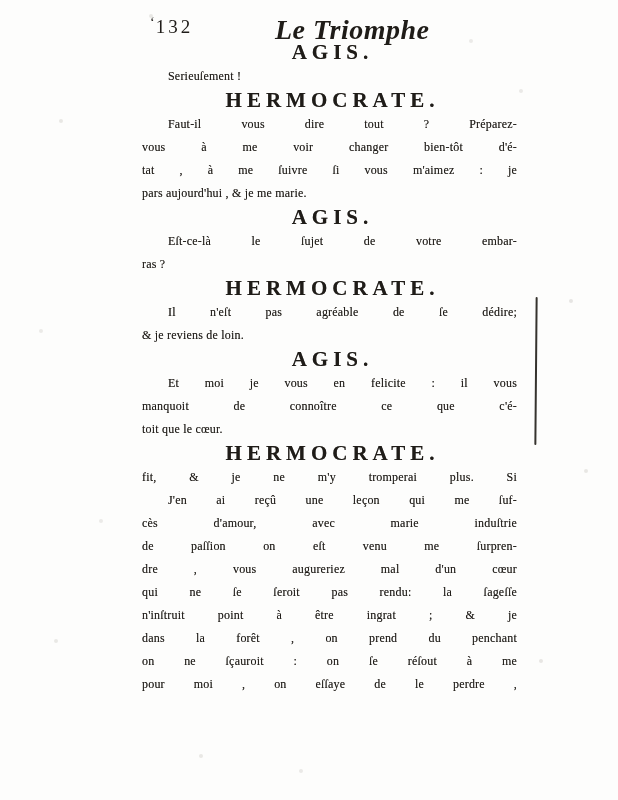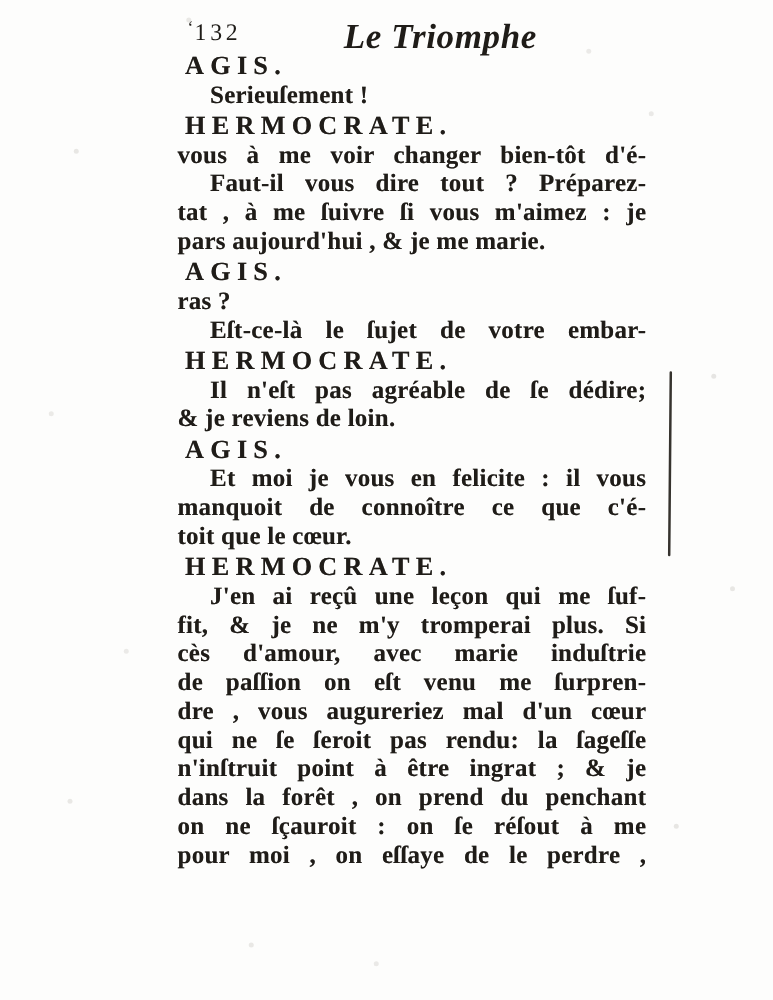--- a/index.html
+++ b/index.html
@@ -33,32 +33,33 @@
   .pagenum {
     position: absolute; left: 8px; top: 1px;
     font-size: 19px; font-weight: 400; letter-spacing: 3px;
   }
   .ink-mark { font-size: 14px; vertical-align: 6px; letter-spacing: 0; margin-right: 1px; }
   .runtitle {
     position: absolute; left: 133px; top: 0;
     font-style: italic; font-weight: 700; font-size: 28px; letter-spacing: 0.5px;
   }
   .speaker {
+    text-align: center;
     font-weight: 700;
     font-size: 21px;
     line-height: 23px;
     letter-spacing: 5px;
     margin: 1px 0;
     text-shadow: 0 0 0.5px rgba(30,26,20,.55);
     padding-left: 6px; 
   }
   .para { margin: 0; }
   .bodyline {
-    font-size: 20px;
-    font-weight: 700;
+    font-size: 12px;
+    font-weight: 400;
     line-height: 23px;
     text-align: justify;
     text-align-last: justify;
     letter-spacing: 0.2px;
     text-shadow: 0 0 0.5px rgba(30,26,20,.5);
     white-space: pre-wrap;
   }
   .bodyline.lastline { text-align-last: left; }
   .bodyline.indent { text-indent: 26px; }
   .scan-line {
@@ -82,45 +83,45 @@
       <span class="pagenum"><span class="ink-mark">‘</span><span>132</span></span>
       <span class="runtitle">Le Triomphe</span>
     </div>
 
   <div class="speaker">AGIS.</div>
       <div class="para">
         <div class="bodyline indent lastline">Serieuſement !</div>
       </div>
       <div class="speaker">HERMOCRATE.</div>
       <div class="para">
+        <div class="bodyline indent">Faut-il vous dire tout ? Préparez-</div>
         <div class="bodyline">vous à me voir changer bien-tôt d'é-</div>
-        <div class="bodyline indent">Faut-il vous dire tout ? Préparez-</div>
         <div class="bodyline">tat , à me ſuivre ſi vous m'aimez : je</div>
         <div class="bodyline lastline">pars aujourd'hui , &amp; je me marie.</div>
       </div>
       <div class="speaker">AGIS.</div>
       <div class="para">
+        <div class="bodyline indent">Eſt-ce-là le ſujet de votre embar-</div>
         <div class="bodyline lastline">ras ?</div>
-        <div class="bodyline indent">Eſt-ce-là le ſujet de votre embar-</div>
       </div>
       <div class="speaker">HERMOCRATE.</div>
       <div class="para">
         <div class="bodyline indent">Il n'eſt pas agréable de ſe dédire;</div>
         <div class="bodyline lastline">&amp; je reviens de loin.</div>
       </div>
       <div class="speaker">AGIS.</div>
       <div class="para">
         <div class="bodyline indent">Et moi je vous en felicite : il vous</div>
         <div class="bodyline">manquoit de connoître ce que c'é-</div>
         <div class="bodyline lastline">toit que le cœur.</div>
       </div>
       <div class="speaker">HERMOCRATE.</div>
       <div class="para">
+        <div class="bodyline">fit, &amp; je ne m'y tromperai plus. Si</div>
         <div class="bodyline indent">J'en ai reçû une leçon qui me ſuf-</div>
-        <div class="bodyline">fit, &amp; je ne m'y tromperai plus. Si</div>
         <div class="bodyline">cès d'amour, avec marie induſtrie</div>
         <div class="bodyline">de paſſion on eſt venu me ſurpren-</div>
         <div class="bodyline">dre , vous augureriez mal d'un cœur</div>
         <div class="bodyline">qui ne ſe ſeroit pas rendu: la ſageſſe</div>
         <div class="bodyline">n'inſtruit point à être ingrat ; &amp; je</div>
         <div class="bodyline">dans la forêt , on prend du penchant</div>
         <div class="bodyline">on ne ſçauroit : on ſe réſout à me</div>
         <div class="bodyline">pour moi , on eſſaye de le perdre ,</div>
       </div>
     </div>

